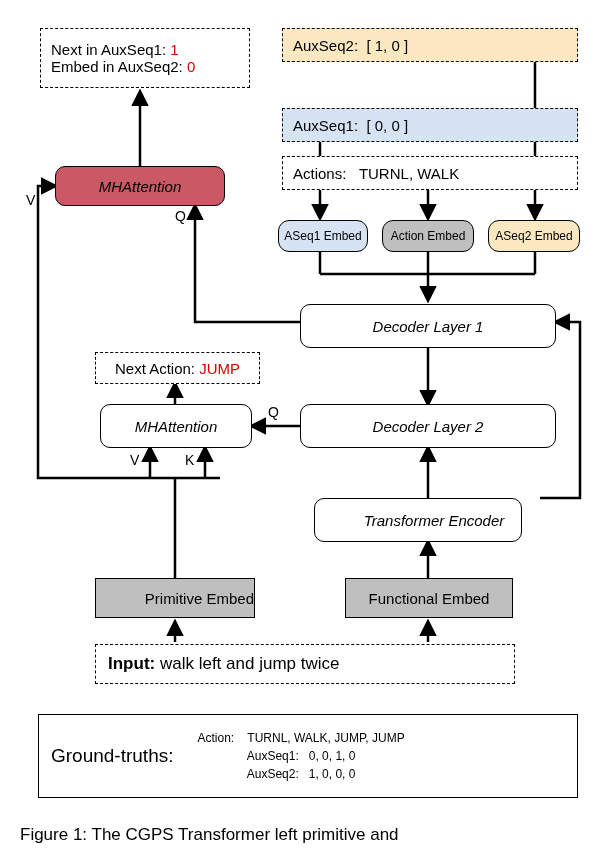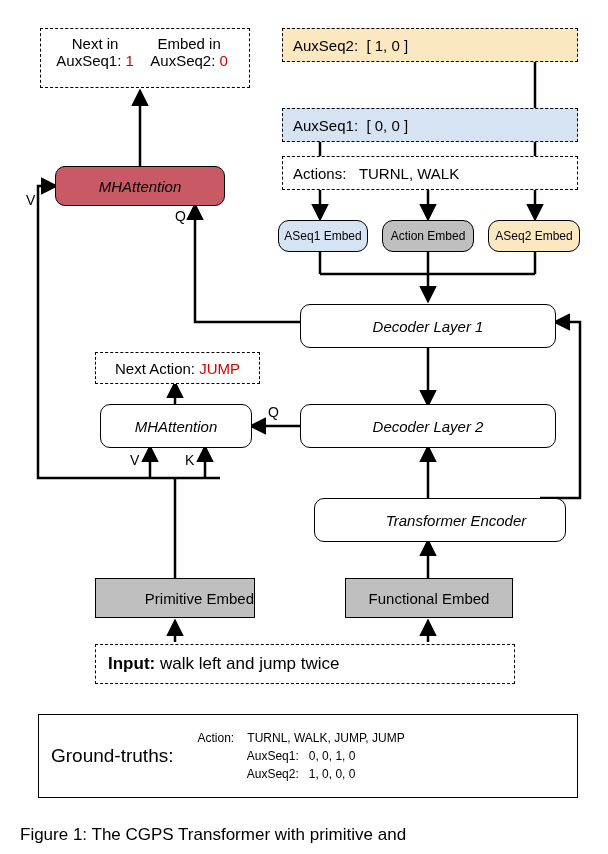--- a/index.html
+++ b/index.html
@@ -74,21 +74,21 @@
   <line x1="428" y1="642" x2="428" y2="622" stroke="#000" stroke-width="2.5" marker-end="url(#ah)"></line>
 
   <line x1="175" y1="578" x2="175" y2="478" stroke="#000" stroke-width="2.5"></line>
   <line x1="130" y1="478" x2="220" y2="478" stroke="#000" stroke-width="2.5"></line>
   <line x1="150" y1="478" x2="150" y2="448" stroke="#000" stroke-width="2.5" marker-end="url(#ah)"></line>
   <line x1="205" y1="478" x2="205" y2="448" stroke="#000" stroke-width="2.5" marker-end="url(#ah)"></line>
 
   <polyline points="130,478 38,478 38,186 55,186" fill="none" stroke="#000" stroke-width="2.5" marker-end="url(#ah)"></polyline>
 </svg>
 
-<div class="box dashed" style="left:40px; top:28px; width:210px; height:60px; flex-direction:row; align-items:flex-start; padding:6px 10px; justify-content:center;">
+<div class="box dashed" style="left:40px; top:28px; width:210px; height:60px; flex-direction:column; align-items:flex-start; padding:6px 10px; justify-content:center;">
   <div>
     <span>Next in AuxSeq1:</span>
     <span class="red">1</span>
   </div>
   <div>
     <span>Embed in AuxSeq2:</span>
     <span class="red">0</span>
   </div>
 </div>
 
@@ -136,21 +136,21 @@
   <span>MHAttention</span>
 </div>
 <div class="lbl" style="left:268px; top:404px;">Q</div>
 <div class="lbl" style="left:130px; top:452px;">V</div>
 <div class="lbl" style="left:185px; top:452px;">K</div>
 
 <div class="box solid" style="left:300px; top:404px; width:256px; height:44px;">
   <span>Decoder Layer 2</span>
 </div>
 
-<div class="box solid" style="left:314px; top:498px; width:252px; height:44px;padding-left:32px;">
+<div class="box solid" style="left:314px; top:498px; width:208px; height:44px;padding-left:32px;">
   <span>Transformer Encoder</span>
 </div>
 
 <div class="box rect gray" style="left:95px; top:578px; width:160px; height:40px;justify-content:flex-end;">
   <span>Primitive Embed</span>
 </div>
 <div class="box rect gray" style="left:345px; top:578px; width:168px; height:40px;">
   <span>Functional Embed</span>
 </div>
 
@@ -171,14 +171,14 @@
       <span>0,           0,         1,          0</span>
     </div>
     <div>
       <span>AuxSeq2:</span>&nbsp;&nbsp;
       <span>1,           0,         0,          0</span>
     </div>
   </div>
 </div>
 
 <div class="box" style="left:20px; top:822px; width:570px; height:26px; font-size:17px; justify-content:flex-start;">
-  <span>Figure 1:  The CGPS Transformer with primitive and</span>
+  <span>Figure 1:  The CGPS Transformer left primitive and</span>
 </div>
 
 </body></html>

